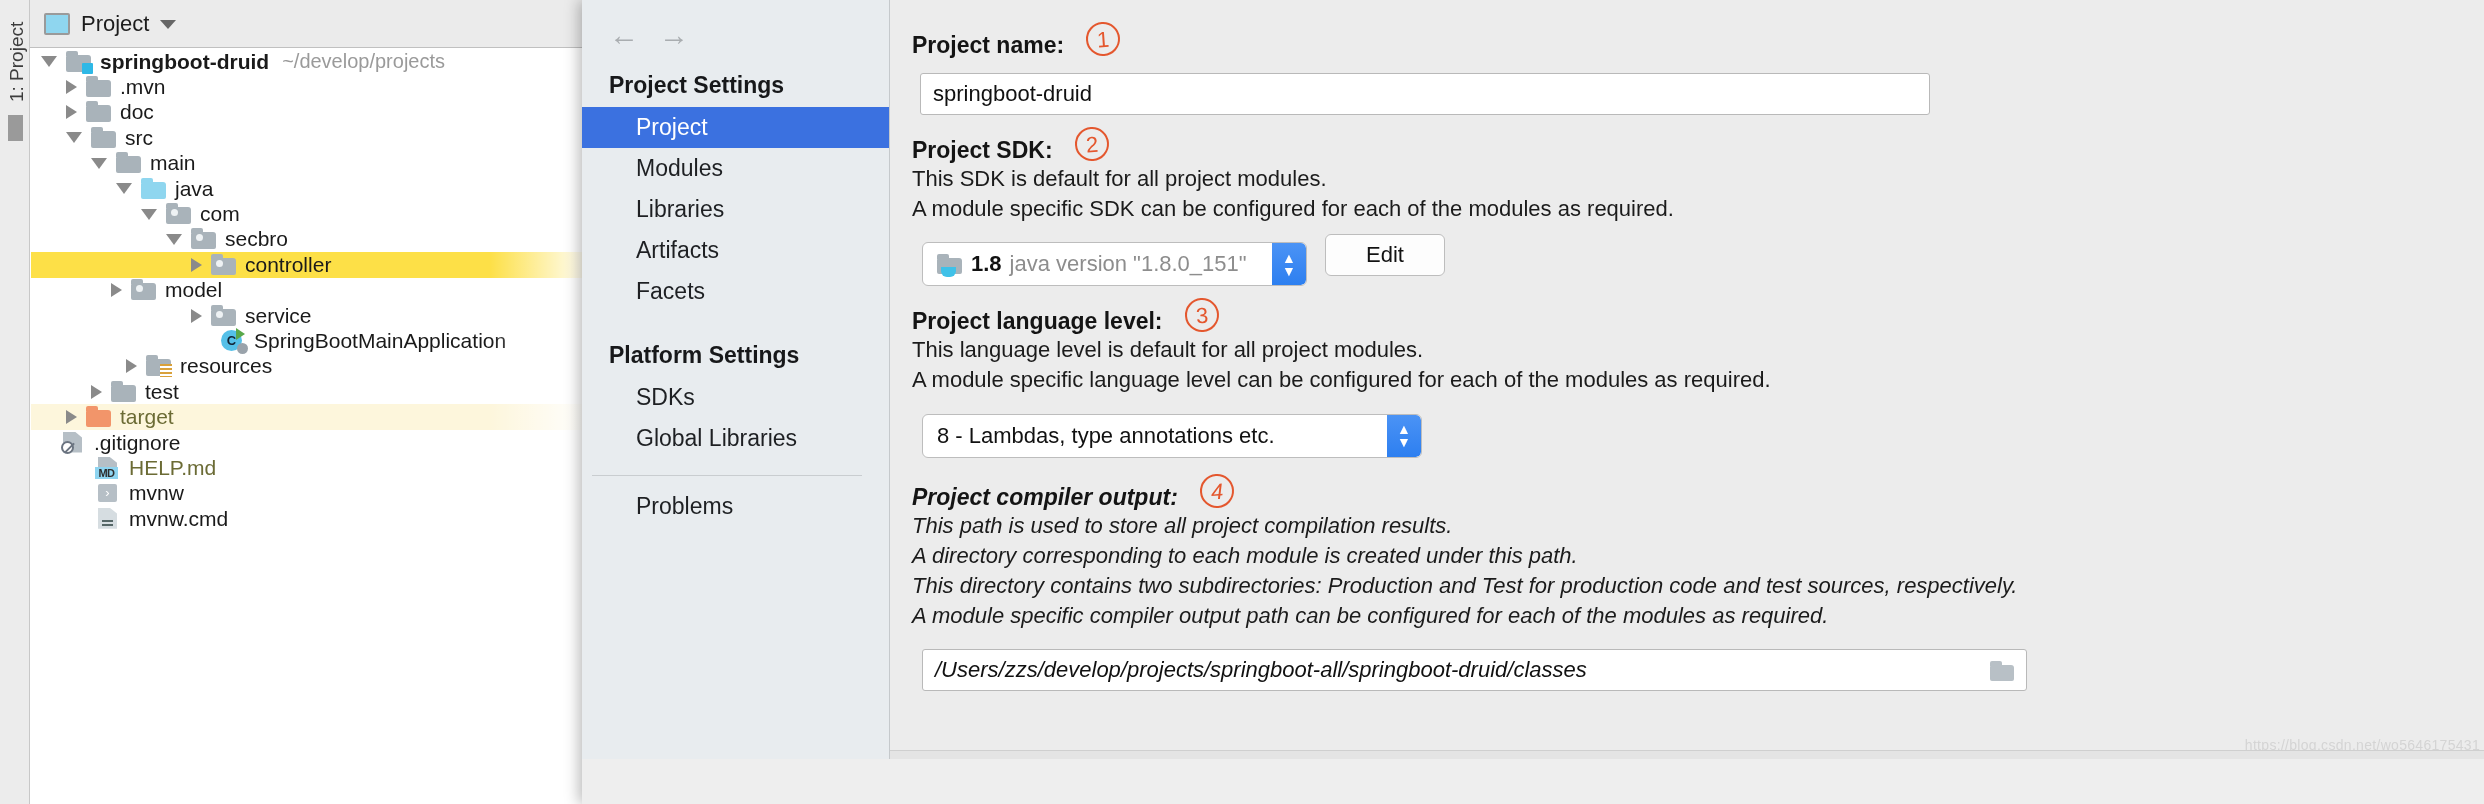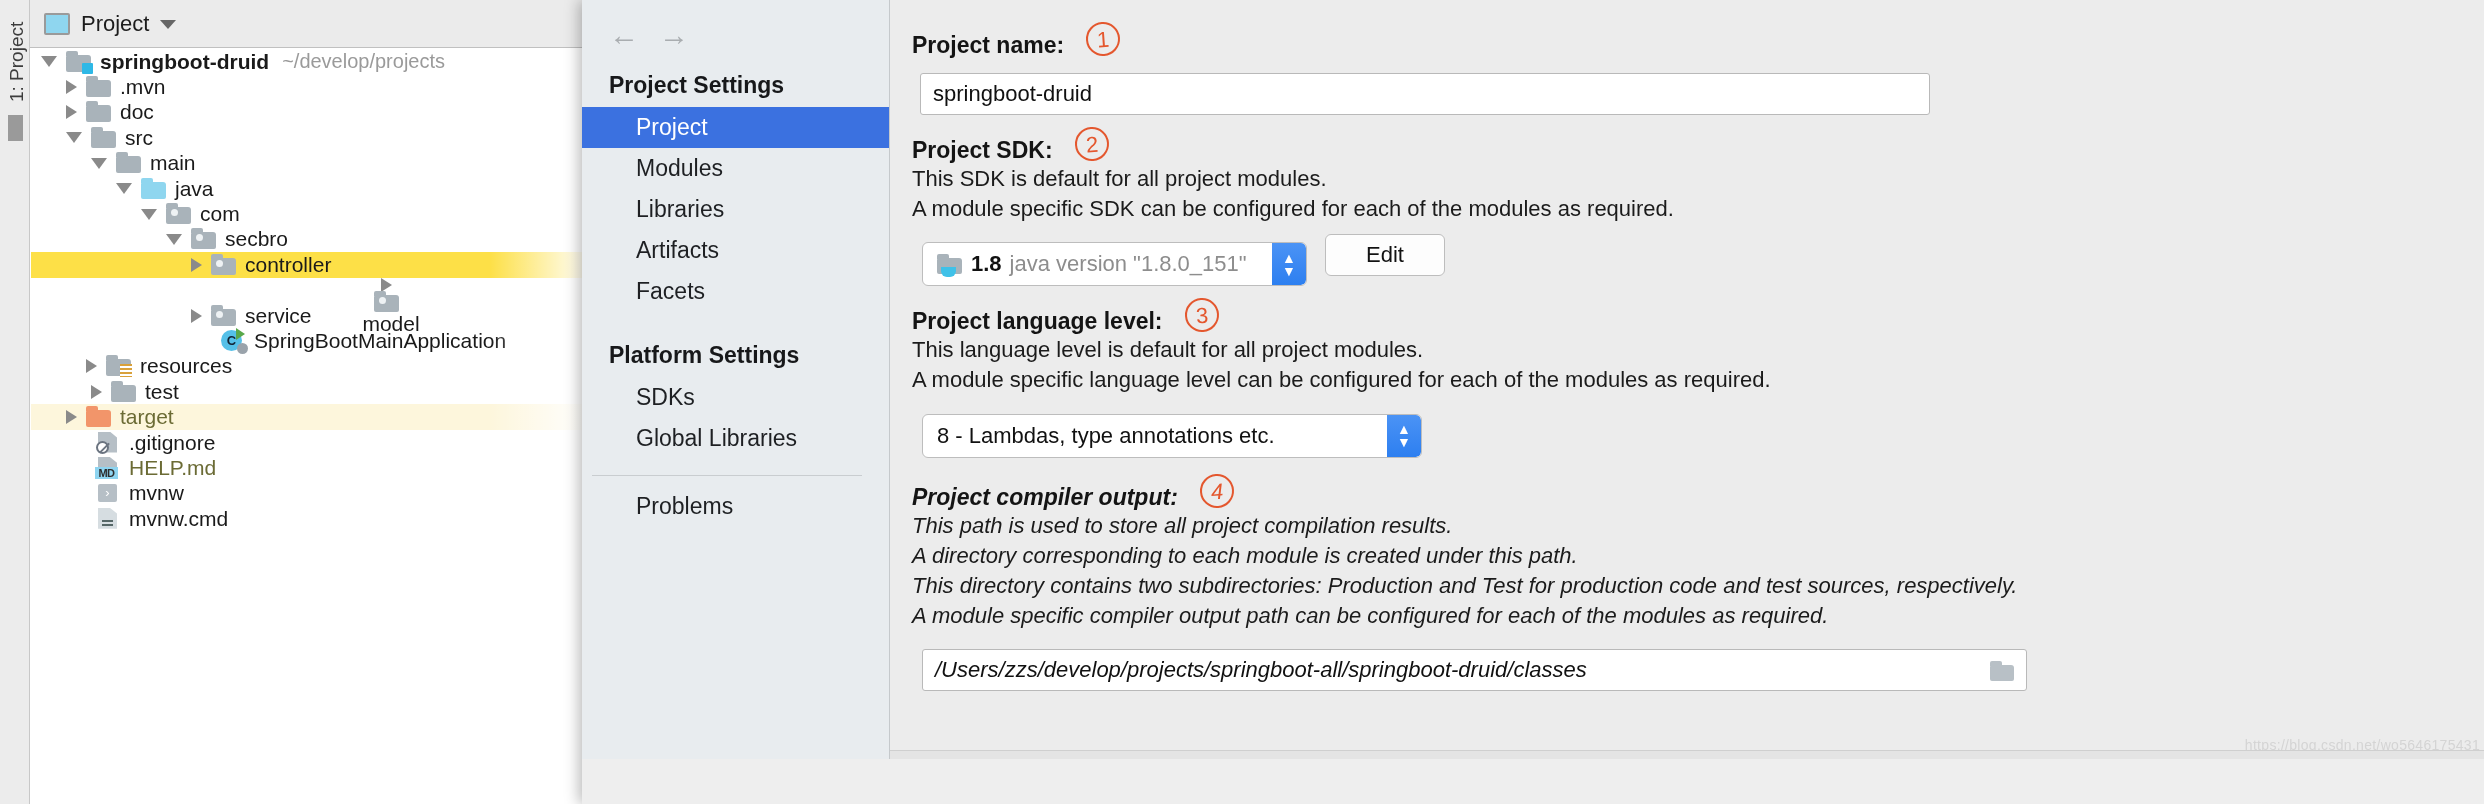--- a/index.html
+++ b/index.html
@@ -355,21 +355,21 @@
           <span>secbro</span>
         </div>
         <div class="row sel" style="padding-left: 160px;">
           <span class="arrow-r"></span>
           <span class="ic">
             <span class="ic-folder"></span>
             <span class="ic-pkg-dot"></span>
           </span>
           <span>controller</span>
         </div>
-        <div class="row" style="padding-left: 80px; flex-direction: column;">
+        <div class="row" style="padding-left: 80px;">
           <span class="arrow-r"></span>
           <span class="ic">
             <span class="ic-folder"></span>
             <span class="ic-pkg-dot"></span>
           </span>
           <span>model</span>
         </div>
         <div class="row" style="padding-left: 160px;">
           <span class="arrow-r"></span>
           <span class="ic">
@@ -379,21 +379,21 @@
           <span>service</span>
         </div>
         <div class="row" style="padding-left: 160px;">
           <span class="arrow-none"></span>
           <span class="ic">
             <span class="ic-class">C</span>
             <span class="ic-run-badge"></span>
           </span>
           <span>SpringBootMainApplication</span>
         </div>
-        <div class="row" style="padding-left: 55px;">
+        <div class="row" style="padding-left: 95px;">
           <span class="arrow-r"></span>
           <span class="ic">
             <span class="ic-folder"></span>
             <span class="ic-res-badge"></span>
           </span>
           <span>resources</span>
         </div>
         <div class="row" style="padding-left: 60px;">
           <span class="arrow-r"></span>
           <span class="ic">
@@ -401,21 +401,21 @@
           </span>
           <span>test</span>
         </div>
         <div class="row hl" style="padding-left: 35px;">
           <span class="arrow-r"></span>
           <span class="ic">
             <span class="ic-folder orange"></span>
           </span>
           <span class=" lbl-olive">target</span>
         </div>
-        <div class="row" style="padding-left: 35px;">
+        <div class="row" style="">
           <span class="arrow-none"></span>
           <span class="ic">
             <span class="ic-file"></span>
             <span class="ic-git-badge"></span>
           </span>
           <span>.gitignore</span>
         </div>
         <div class="row" style="padding-left: 35px;">
           <span class="arrow-none"></span>
           <span class="ic">

